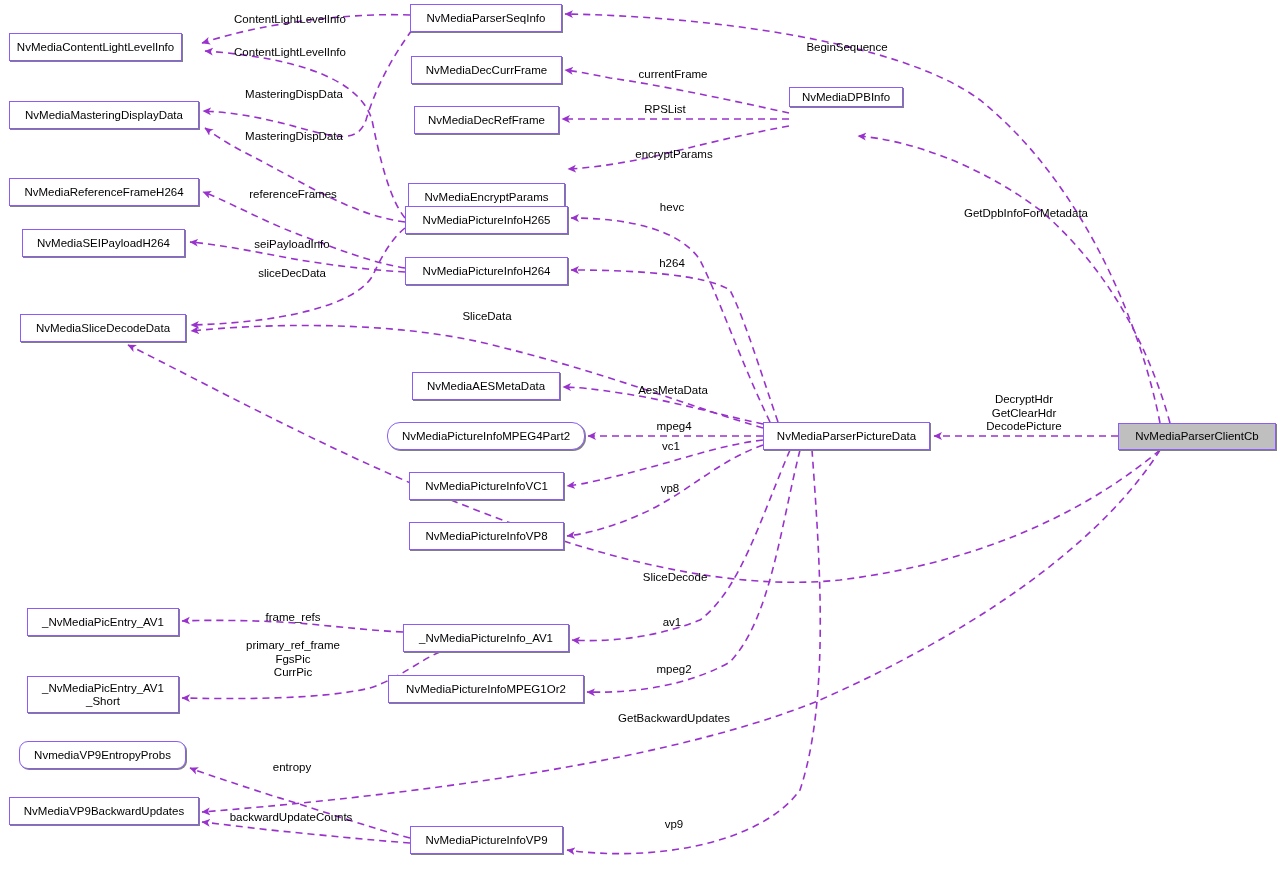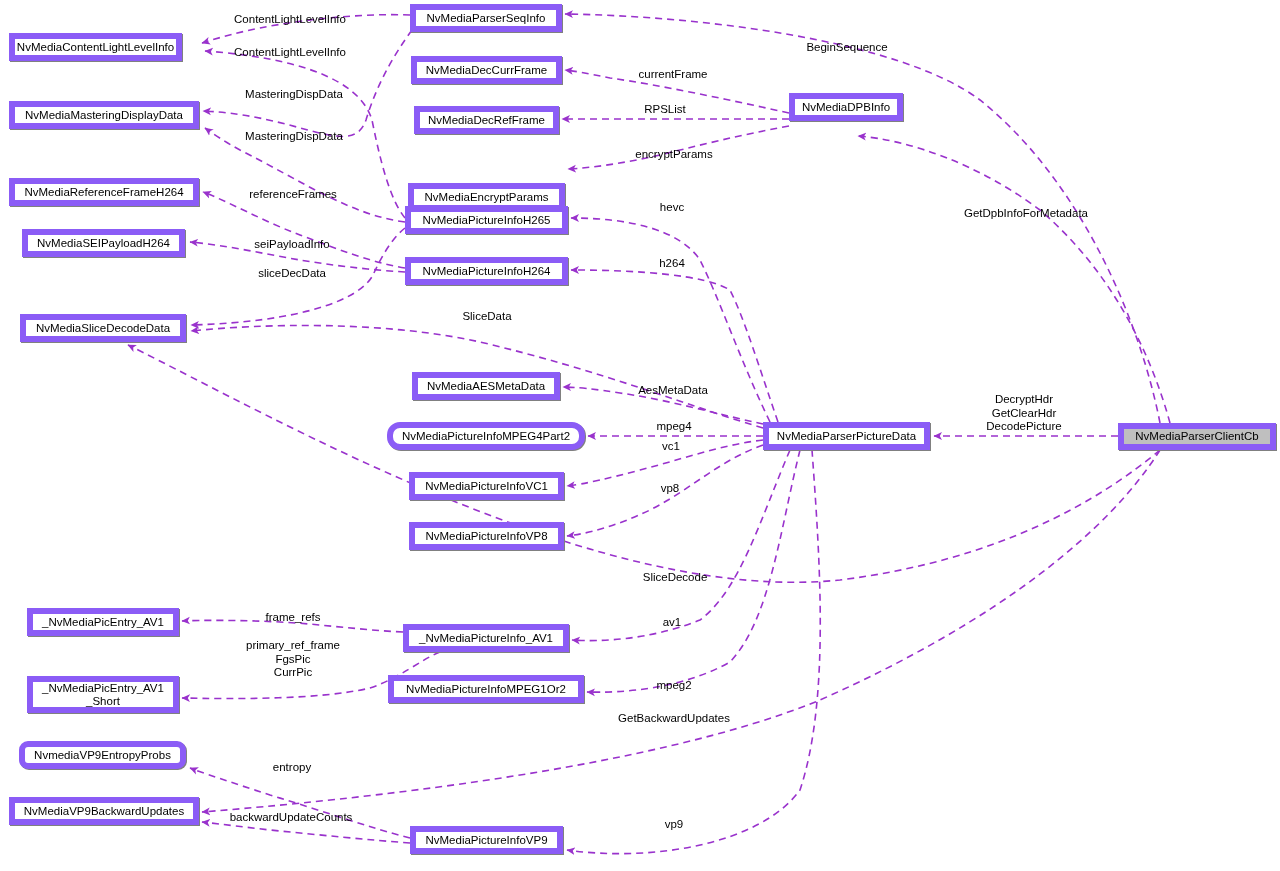--- a/index.html
+++ b/index.html
@@ -21,21 +21,21 @@
     position: absolute;
     left: 0;
     top: 0;
     width: 1280px;
     height: 871px;
     pointer-events: none;
   }
   .node {
     position: absolute;
     box-sizing: border-box;
-    border: 6px solid #8b5cf6;
+    border: 1px solid #8b5cf6;
     background: #ffffff;
     color: #000000;
     font-size: 11.5px;
     line-height: 13px;
     display: flex;
     align-items: center;
     justify-content: center;
     text-align: center;
     white-space: pre-line;
     box-shadow: 1px 1px 0 0 #808080;
@@ -115,21 +115,21 @@
       <div class="node" style="left: 408px; top: 156px; width: 157px; height: 28px; margin-top: 27px;">NvMediaEncryptParams</div>
       <div class="node" style="left: 405px; top: 206px; width: 163px; height: 28px;">NvMediaPictureInfoH265</div>
       <div class="node" style="left: 405px; top: 257px; width: 163px; height: 28px;">NvMediaPictureInfoH264</div>
       <div class="node" style="left: 412px; top: 372px; width: 148px; height: 28px;">NvMediaAESMetaData</div>
       <div class="node" style="left: 387px; top: 422px; width: 198px; height: 28px; border-radius: 13px;">NvMediaPictureInfoMPEG4Part2</div>
       <div class="node" style="left: 409px; top: 472px; width: 155px; height: 28px;">NvMediaPictureInfoVC1</div>
       <div class="node" style="left: 409px; top: 522px; width: 155px; height: 28px;">NvMediaPictureInfoVP8</div>
       <div class="node" style="left: 403px; top: 624px; width: 166px; height: 28px;">_NvMediaPictureInfo_AV1</div>
       <div class="node" style="left: 388px; top: 675px; width: 196px; height: 28px;">NvMediaPictureInfoMPEG1Or2</div>
       <div class="node" style="left: 410px; top: 826px; width: 153px; height: 28px;">NvMediaPictureInfoVP9</div>
-      <div class="node" style="left: 789px; top: 93px; width: 114px; height: 28px; text-align: right;">NvMediaDPBInfo</div>
+      <div class="node" style="left: 789px; top: 87px; width: 114px; height: 20px; text-align: right;">NvMediaDPBInfo</div>
       <div class="node" style="left: 763px; top: 422px; width: 167px; height: 28px;">NvMediaParserPictureData</div>
       <div class="node highlight" style="left: 1118px; top: 423px; width: 158px; height: 27px;">NvMediaParserClientCb</div>
     </div>
   <div id="labels-layer">
       <div class="edge-label" style="left: 290px; top: 20px;">ContentLightLevelInfo</div>
       <div class="edge-label" style="left: 290px; top: 53px;">ContentLightLevelInfo</div>
       <div class="edge-label" style="left: 294px; top: 95px;">MasteringDispData</div>
       <div class="edge-label" style="left: 294px; top: 137px;">MasteringDispData</div>
       <div class="edge-label" style="left: 293px; top: 195px;">referenceFrames</div>
       <div class="edge-label" style="left: 292px; top: 245px;">seiPayloadInfo</div>
@@ -148,19 +148,19 @@
       <div class="edge-label" style="left: 670px; top: 489px;">vp8</div>
       <div class="edge-label" style="left: 1024px; top: 413px;">DecryptHdr
 GetClearHdr
 DecodePicture</div>
       <div class="edge-label" style="left: 675px; top: 578px;">SliceDecode</div>
       <div class="edge-label" style="left: 293px; top: 618px;">frame_refs</div>
       <div class="edge-label" style="left: 672px; top: 623px;">av1</div>
       <div class="edge-label" style="left: 293px; top: 659px;">primary_ref_frame
 FgsPic
 CurrPic</div>
-      <div class="edge-label" style="left: 674px; top: 686px;">mpeg2</div>
+      <div class="edge-label" style="left: 674px; top: 670px;">mpeg2</div>
       <div class="edge-label" style="left: 674px; top: 719px;">GetBackwardUpdates</div>
       <div class="edge-label" style="left: 292px; top: 768px;">entropy</div>
       <div class="edge-label" style="left: 291px; top: 818px;">backwardUpdateCounts</div>
       <div class="edge-label" style="left: 674px; top: 825px;">vp9</div>
     </div>
 </div>
 
 </body></html>

